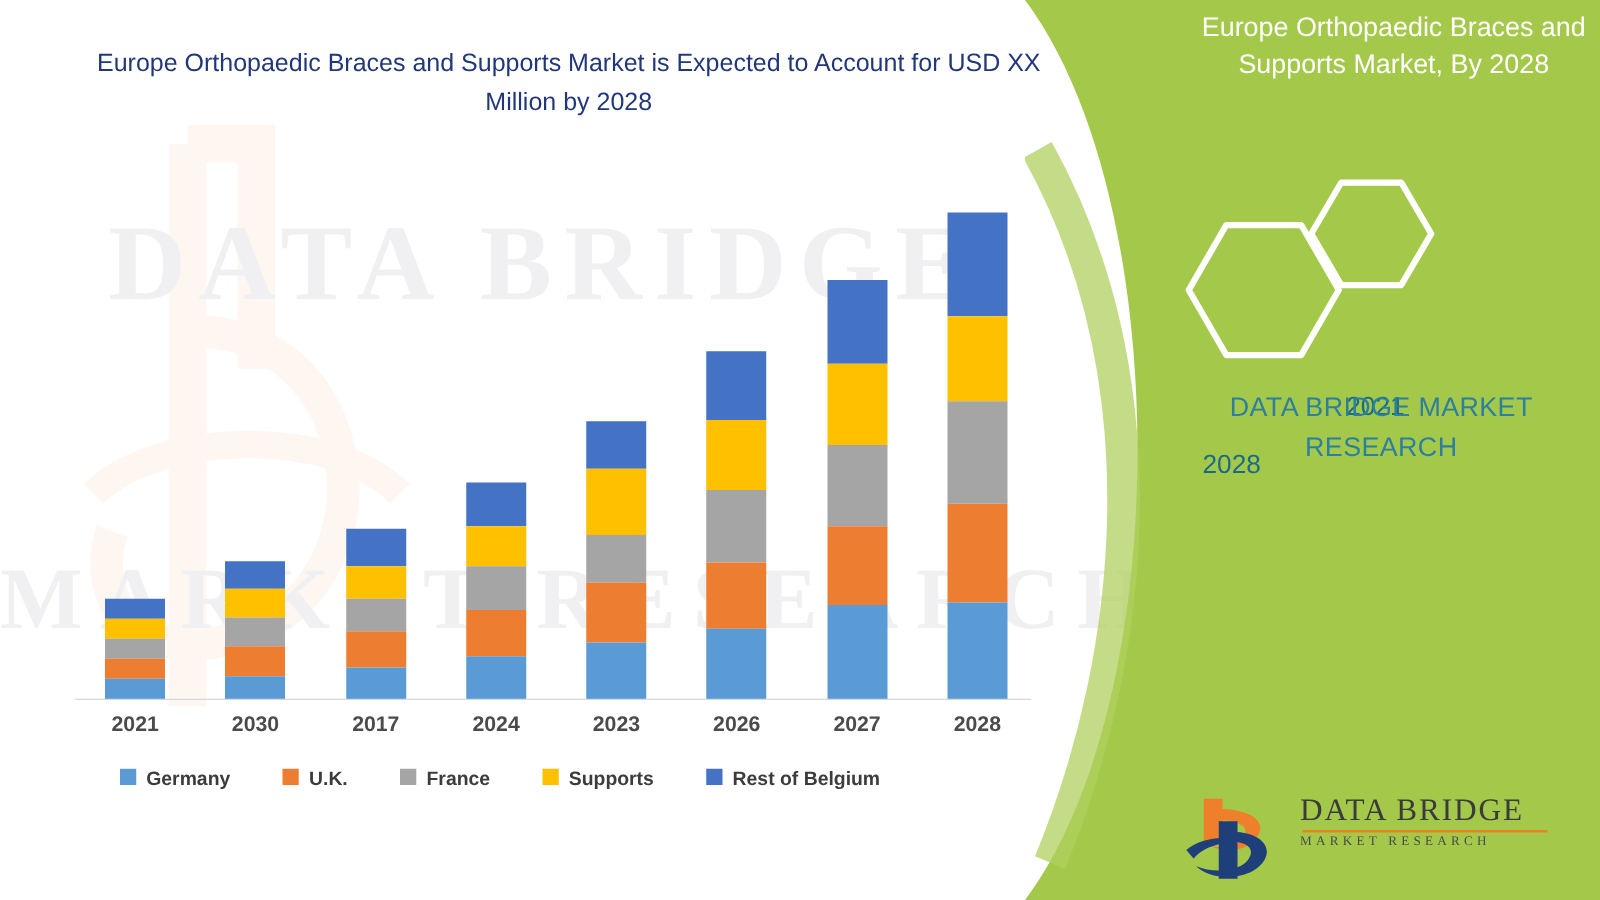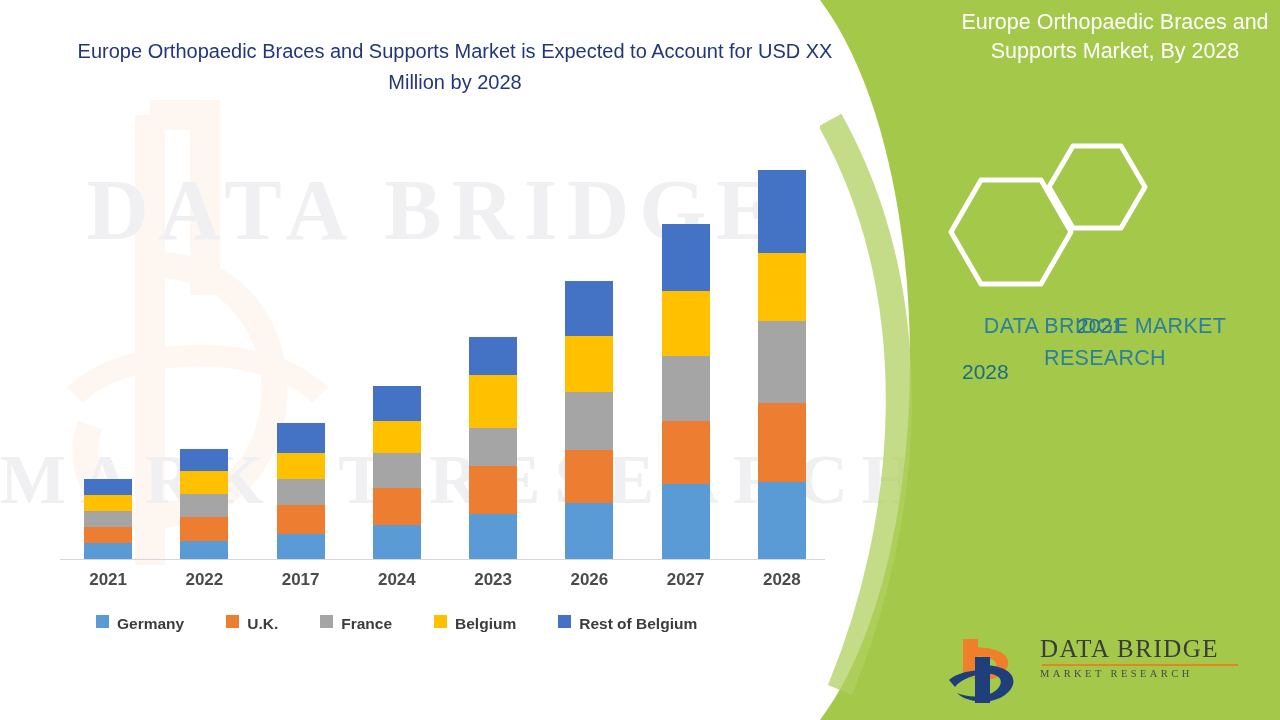--- a/index.html
+++ b/index.html
@@ -184,21 +184,21 @@
             <div class="seg" style="height: 68.25px; background: rgb(255, 192, 0);"></div>
             <div class="seg" style="height: 82.88px; background: rgb(68, 114, 196);"></div>
           </div>
         </div>
       </div>
     <div class="axis-line"></div>
   </div>
 
   <div class="xaxis" id="xaxis">
       <div class="xtick">2021</div>
-      <div class="xtick">2022</div>
+      <div class="xtick">2030</div>
       <div class="xtick">2017</div>
       <div class="xtick">2024</div>
       <div class="xtick">2023</div>
       <div class="xtick">2026</div>
       <div class="xtick">2027</div>
       <div class="xtick">2028</div>
     </div>
 
   <div class="legend" id="legend">
       <div class="lg-item">
@@ -208,21 +208,21 @@
       <div class="lg-item">
         <span class="lg-swatch" style="background: rgb(237, 125, 49);"></span>
         <span class="lg-label">U.K.</span>
       </div>
       <div class="lg-item">
         <span class="lg-swatch" style="background: rgb(165, 165, 165);"></span>
         <span class="lg-label">France</span>
       </div>
       <div class="lg-item">
         <span class="lg-swatch" style="background: rgb(255, 192, 0);"></span>
-        <span class="lg-label">Belgium</span>
+        <span class="lg-label">Supports</span>
       </div>
       <div class="lg-item">
         <span class="lg-swatch" style="background: rgb(68, 114, 196);"></span>
         <span class="lg-label">Rest of Belgium</span>
       </div>
     </div>
 
   <div class="green-panel">
     <svg width="460" height="720" viewBox="0 0 460 720">
       <path d="M0 0 L460 0 L460 720 L0 720 C120 560 120 160 0 0 Z" fill="#a4c94a"></path>

